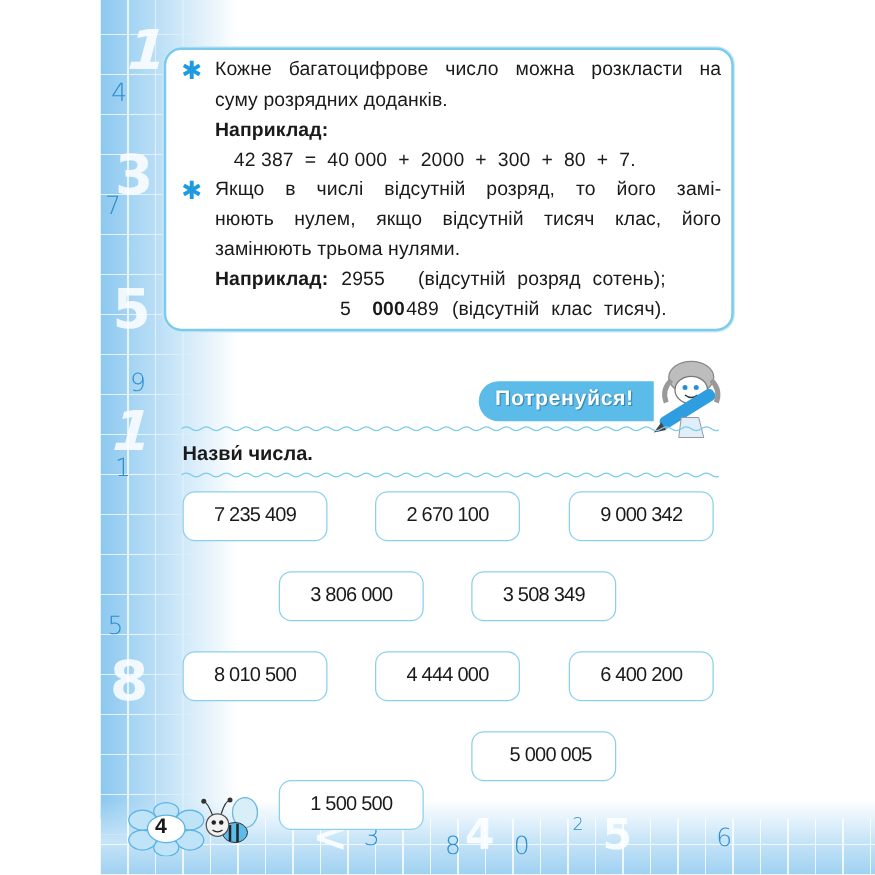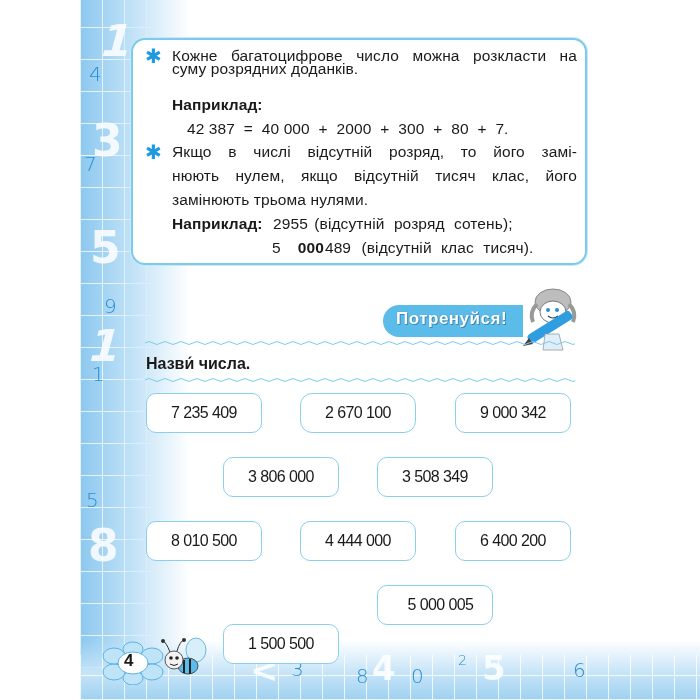--- a/index.html
+++ b/index.html
@@ -77,32 +77,32 @@
 <span class="ghost-digit" style="left:372px;top:648px;font-size:34px;">4</span>
 <span class="deco-digit" style="left:411px;top:664px;">0</span>
 <span class="deco-digit" style="left:458px;top:652px;font-size:14px;">2</span>
 <span class="ghost-digit" style="left:482px;top:648px;font-size:34px;">5</span>
 <span class="deco-digit" style="left:573px;top:658px;">6</span>
 
 <div class="rule-box"></div>
 
 <span class="bullet" style="left:145px;top:44px;">✱</span>
 <div class="rule-line justify" style="left:172px;top:47px;">Кожне багатоцифрове число можна розкласти на</div>
-<div class="rule-line" style="left:172px;top:60px;">суму розрядних доданків.</div>
+<div class="rule-line" style="left:172px;top:72px;">суму розрядних доданків.</div>
 <div class="rule-line bold" style="left:172px;top:96px;">Наприклад:</div>
 <div class="rule-line" style="left:187px;top:120px;white-space:pre;">42 387  =  40 000  +  2000  +  300  +  80  +  7.</div>
 
 <span class="bullet" style="left:145px;top:140px;">✱</span>
 <div class="rule-line justify" style="left:172px;top:143px;">Якщо в числі відсутній розряд, то його замі-</div>
 <div class="rule-line justify" style="left:172px;top:167px;">нюють нулем, якщо відсутній тисяч клас, його</div>
 <div class="rule-line" style="left:172px;top:191px;">замінюють трьома нулями.</div>
 <div class="rule-line" style="left:172px;top:215px;">
   <span class="bold">Наприклад:</span>
   <span style="margin-left:6px;">2955</span>
-  <span style="margin-left:2px;word-spacing:5px;">(відсутній розряд сотень);</span>
+  <span style="margin-left:22px;word-spacing:5px;">(відсутній розряд сотень);</span>
 </div>
 <div class="rule-line" style="left:272px;top:239px;">
   <span>5</span><span class="bold" style="margin-left:17px;">000</span><span style="margin-left:1px;">489</span>
   <span style="margin-left:6px;word-spacing:5px;">(відсутній клас тисяч).</span>
 </div>
 
 <div class="banner"></div>
 <span class="banner-text">Потренуйся!</span>
 <svg style="position:absolute;left:515px;top:282px;" width="80" height="80" viewBox="0 0 80 80">
   <ellipse cx="38" cy="20" rx="18" ry="13" fill="#bdbdbd" stroke="#888" stroke-width="1"></ellipse>
@@ -119,21 +119,21 @@
 <svg class="wavy" style="top:340px;" viewBox="0 0 430 6" preserveAspectRatio="none">
   <path d="M0 3 q4 -3 8 0 t8 0 t8 0 t8 0 t8 0 t8 0 t8 0 t8 0 t8 0 t8 0 t8 0 t8 0 t8 0 t8 0 t8 0 t8 0 t8 0 t8 0 t8 0 t8 0 t8 0 t8 0 t8 0 t8 0 t8 0 t8 0 t8 0 t8 0 t8 0 t8 0 t8 0 t8 0 t8 0 t8 0 t8 0 t8 0 t8 0 t8 0 t8 0 t8 0 t8 0 t8 0 t8 0 t8 0 t8 0 t8 0 t8 0 t8 0 t8 0 t8 0 t8 0 t8 0 t8 0 t8 0" stroke="#7ccbec" stroke-width="1" fill="none"></path>
 </svg>
 
 <div class="task-title">Назви́  числа.</div>
 <svg class="wavy" style="top:377px;" viewBox="0 0 430 6" preserveAspectRatio="none">
   <path d="M0 3 q4 -3 8 0 t8 0 t8 0 t8 0 t8 0 t8 0 t8 0 t8 0 t8 0 t8 0 t8 0 t8 0 t8 0 t8 0 t8 0 t8 0 t8 0 t8 0 t8 0 t8 0 t8 0 t8 0 t8 0 t8 0 t8 0 t8 0 t8 0 t8 0 t8 0 t8 0 t8 0 t8 0 t8 0 t8 0 t8 0 t8 0 t8 0 t8 0 t8 0 t8 0 t8 0 t8 0 t8 0 t8 0 t8 0 t8 0 t8 0 t8 0 t8 0 t8 0 t8 0 t8 0 t8 0 t8 0" stroke="#7ccbec" stroke-width="1" fill="none"></path>
 </svg>
 
 <div class="num-box" style="left:146px;top:393px;">7 235 409</div>
-<div class="num-box" style="left:300px;top:393px;border-radius:12px;">2 670 100</div>
+<div class="num-box" style="left:300px;top:393px;">2 670 100</div>
 <div class="num-box" style="left:455px;top:393px;">9 000 342</div>
 
 <div class="num-box" style="left:223px;top:457px;">3 806 000</div>
 <div class="num-box" style="left:377px;top:457px;">3 508 349</div>
 
 <div class="num-box" style="left:146px;top:521px;">8 010 500</div>
 <div class="num-box" style="left:300px;top:521px;">4 444 000</div>
 <div class="num-box" style="left:455px;top:521px;">6 400 200</div>
 
 <div class="num-box" style="left:223px;top:585px;margin-top:39px;">1 500 500</div>

